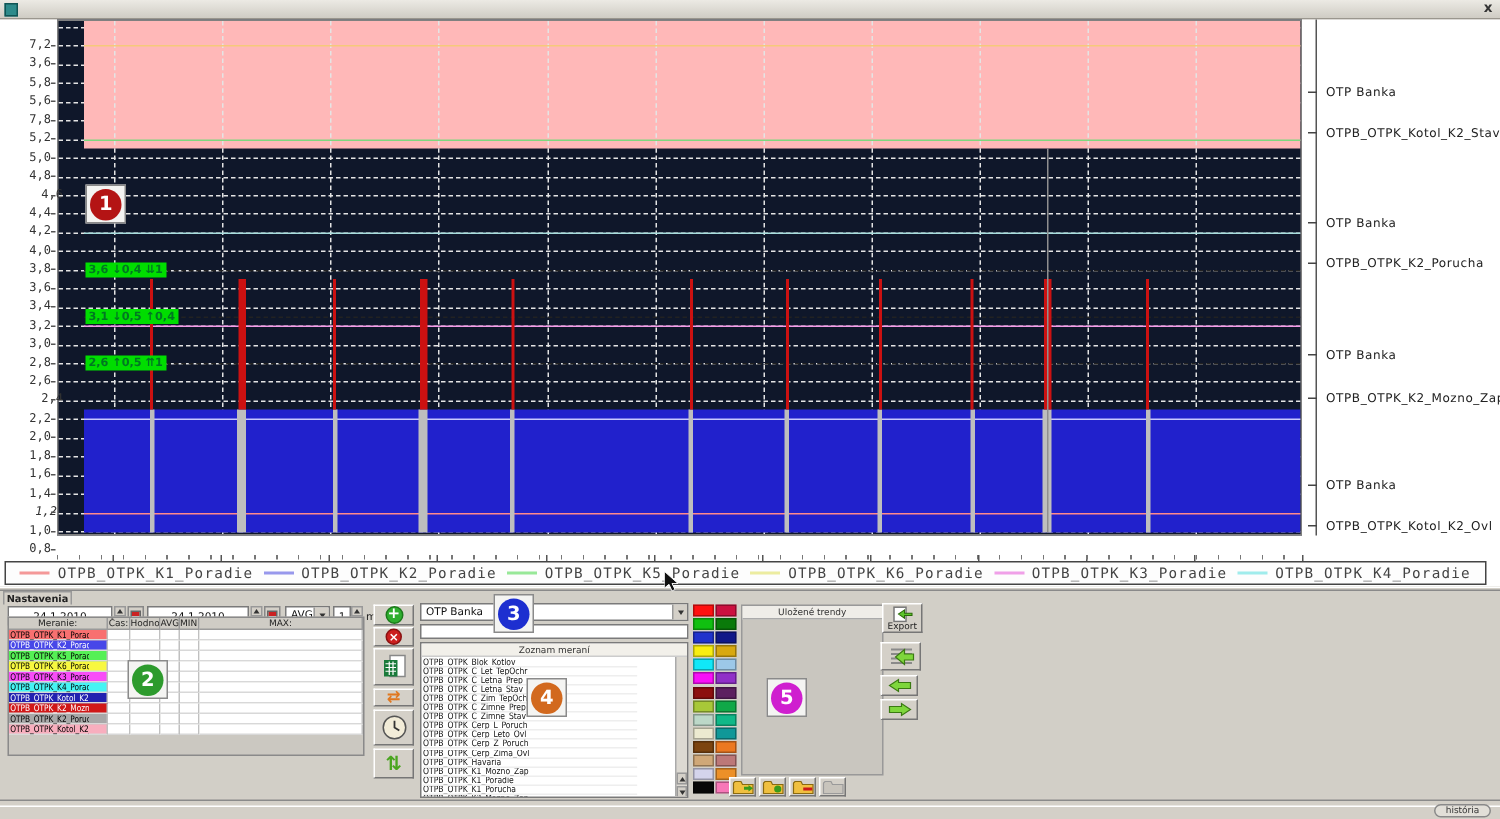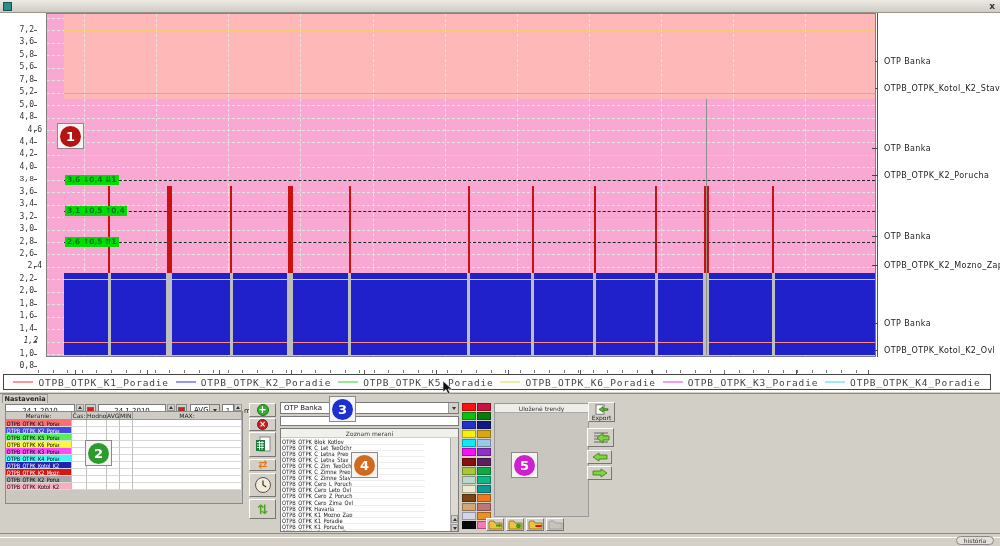--- a/index.html
+++ b/index.html
@@ -4,21 +4,21 @@
 <style>
   *{margin:0;padding:0;box-sizing:border-box;}
   html,body{width:1000px;height:546px;overflow:hidden;}
   body{position:relative;font-family:"DejaVu Sans",sans-serif;background:#d4d0c8;}
   .abs{position:absolute;}
   
   #titlebar{left:0;top:0;width:1000px;height:13px;background:linear-gradient(#eceae4,#cfccc4);border-bottom:1px solid #9a968e;}
   #appicon{left:3px;top:2px;width:9px;height:9px;background:#2e8b8b;border:1px solid #155;}
   #closebtn{right:5px;top:1px;font-size:9px;line-height:11px;color:#333;font-weight:bold;cursor:default;}
   #chartwin{left:0;top:13px;width:1000px;height:378px;background:#ffffff;}
-  #plot{left:38px;top:13px;width:830px;height:344px;background:#f9a8d4;border:1px solid #808080;overflow:hidden;margin-left:8px;}
+  #plot{left:38px;top:13px;width:830px;height:344px;background:#0f172a;border:1px solid #808080;overflow:hidden;}
   .ylab{width:26px;text-align:right;font-family:"DejaVu Sans Mono",monospace;font-size:8px;color:#333;line-height:9px;}
   .xlab{width:40px;text-align:center;font-family:"DejaVu Sans Mono",monospace;font-size:9px;color:#222;}
   .rlab{left:884px;font-size:8px;letter-spacing:.4px;color:#222;white-space:nowrap;}
   #legend{left:3px;top:374px;width:988px;height:16px;background:#fdfdfd;border:1px solid #444;display:flex;align-items:center;justify-content:space-around;padding:0 6px;}
   .legitem{display:flex;align-items:center;font-family:"DejaVu Sans Mono",monospace;font-size:9.5px;letter-spacing:.8px;color:#444;white-space:nowrap;}
   .legdash{display:inline-block;width:20px;height:2px;margin-right:5px;}
   #splitter{left:0;top:391px;width:1000px;height:3px;background:#d4d0c8;border-top:1px solid #fff;border-bottom:1px solid #8a8a8a;}
   
   #panel{left:0;top:394px;width:1000px;height:138px;background:#d2cfc7;}
   #tab{left:2px;top:0px;width:46px;height:9px;background:#d4d0c8;border:1px solid #999;border-bottom:none;font-size:6.5px;font-weight:bold;color:#222;text-align:center;line-height:8px;}
@@ -158,21 +158,21 @@
       <div class="ylab" style="position: absolute; left: 8px; top: 99.1111px;">4,8</div>
       <div style="position: absolute; left: 34px; top: 104.111px; width: 3px; height: 1px; background: rgb(85, 85, 85);"></div>
       <div class="ylab" style="position: absolute; left: 16px; top: 111.556px;">4,6</div>
       <div style="position: absolute; left: 34px; top: 116.556px; width: 3px; height: 1px; background: rgb(85, 85, 85);"></div>
       <div class="ylab" style="position: absolute; left: 8px; top: 124px;">4,4</div>
       <div style="position: absolute; left: 34px; top: 129px; width: 3px; height: 1px; background: rgb(85, 85, 85);"></div>
       <div class="ylab" style="position: absolute; left: 8px; top: 136.444px;">4,2</div>
       <div style="position: absolute; left: 34px; top: 141.444px; width: 3px; height: 1px; background: rgb(85, 85, 85);"></div>
       <div class="ylab" style="position: absolute; left: 8px; top: 148.889px;">4,0</div>
       <div style="position: absolute; left: 34px; top: 153.889px; width: 3px; height: 1px; background: rgb(85, 85, 85);"></div>
-      <div class="ylab" style="position: absolute; left: 8px; top: 161.333px; font-family: Liberation Mono, monospace;">3,8</div>
+      <div class="ylab" style="position: absolute; left: 8px; top: 161.333px;">3,8</div>
       <div style="position: absolute; left: 34px; top: 166.333px; width: 3px; height: 1px; background: rgb(85, 85, 85);"></div>
       <div class="ylab" style="position: absolute; left: 8px; top: 173.778px;">3,6</div>
       <div style="position: absolute; left: 34px; top: 178.778px; width: 3px; height: 1px; background: rgb(85, 85, 85);"></div>
       <div class="ylab" style="position: absolute; left: 8px; top: 186.222px;">3,4</div>
       <div style="position: absolute; left: 34px; top: 191.222px; width: 3px; height: 1px; background: rgb(85, 85, 85);"></div>
       <div class="ylab" style="position: absolute; left: 8px; top: 198.667px;">3,2</div>
       <div style="position: absolute; left: 34px; top: 203.667px; width: 3px; height: 1px; background: rgb(85, 85, 85);"></div>
       <div class="ylab" style="position: absolute; left: 8px; top: 211.111px;">3,0</div>
       <div style="position: absolute; left: 34px; top: 216.111px; width: 3px; height: 1px; background: rgb(85, 85, 85);"></div>
       <div class="ylab" style="position: absolute; left: 8px; top: 223.556px;">2,8</div>

